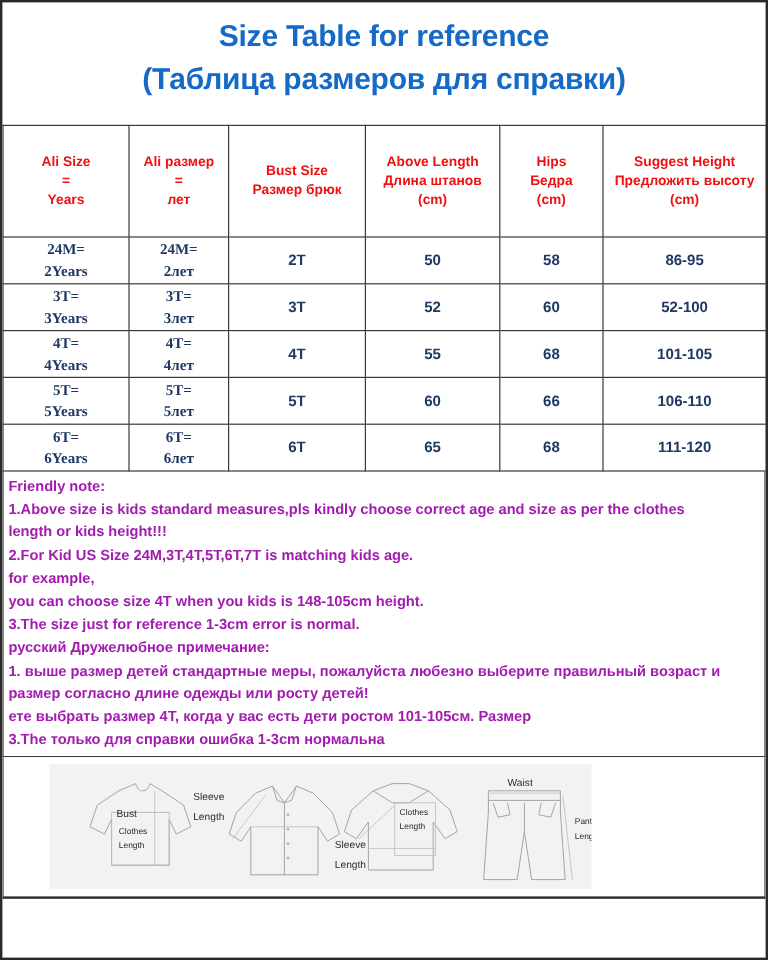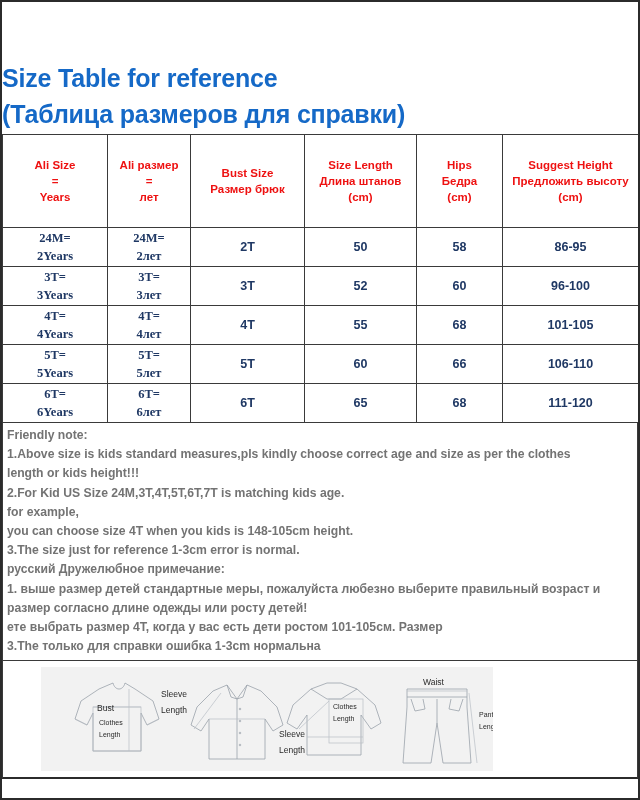--- a/index.html
+++ b/index.html
@@ -15,38 +15,38 @@
     width: 640px;
     height: 800px;
     background: #ffffff;
     box-sizing: border-box;
     border: 2px solid #2b2b2b;
     overflow: hidden;
   }
 
   
   .title-block {
-    padding-top: 22px;
-    margin-top: 36px;
+    padding-top: 10px;
+    text-align: center;
   }
   .title-line {
     color: #1569C7;
     font-weight: bold;
     font-size: 25px;
     line-height: 36px;
     letter-spacing: -0.2px;
     white-space: nowrap;
   }
 
   
   .size-table {
     width: 100%;
     border-collapse: collapse;
     table-layout: fixed;
-    margin-top: 2px;
+    margin-top: 20px;
     padding-left: 31px;
   }
   .size-table td, .size-table th {
     border: 1.5px solid #3a3a3a;
     text-align: center;
     vertical-align: middle;
     padding: 0;
   }
   .size-table th {
     color: #EE1111;
@@ -74,21 +74,21 @@
 
   
   .notes {
     border-left: 1.5px solid #3a3a3a;
     border-right: 1.5px solid #3a3a3a;
     border-bottom: 1.5px solid #3a3a3a;
     padding: 3px 4px 4px 4px;
     box-sizing: border-box;
   }
   .note-line {
-    color: #737373;
+    color: #a21caf;
     font-weight: bold;
     font-size: 12.2px;
     line-height: 19.2px;
     white-space: nowrap;
   }
 
   
   .illus-wrap {
     position: relative;
     height: 118px;
@@ -161,21 +161,21 @@
         <th>
           <span>Ali размер</span><br>
           <span>=</span><br>
           <span>лет</span>
         </th>
         <th>
           <span>Bust Size</span><br>
           <span>Размер брюк</span>
         </th>
         <th>
-          <span>Size Length</span><br>
+          <span>Above Length</span><br>
           <span>Длина штанов</span><br>
           <span>(cm)</span>
         </th>
         <th>
           <span>Hips</span><br>
           <span>Бедра</span><br>
           <span>(cm)</span>
         </th>
         <th class="hdr-l">
           <span>Suggest Height</span><br>
@@ -204,21 +204,21 @@
             <span>3T=</span>
             <span>3Years</span>
           </td>
           <td class="cell-2">
             <span>3T=</span>
             <span>3лет</span>
           </td>
           <td>3T</td>
           <td>52</td>
           <td>60</td>
-          <td>96-100</td>
+          <td>52-100</td>
         </tr>
         <tr>
           <td class="cell-2">
             <span>4T=</span>
             <span>4Years</span>
           </td>
           <td class="cell-2">
             <span>4T=</span>
             <span>4лет</span>
           </td>

